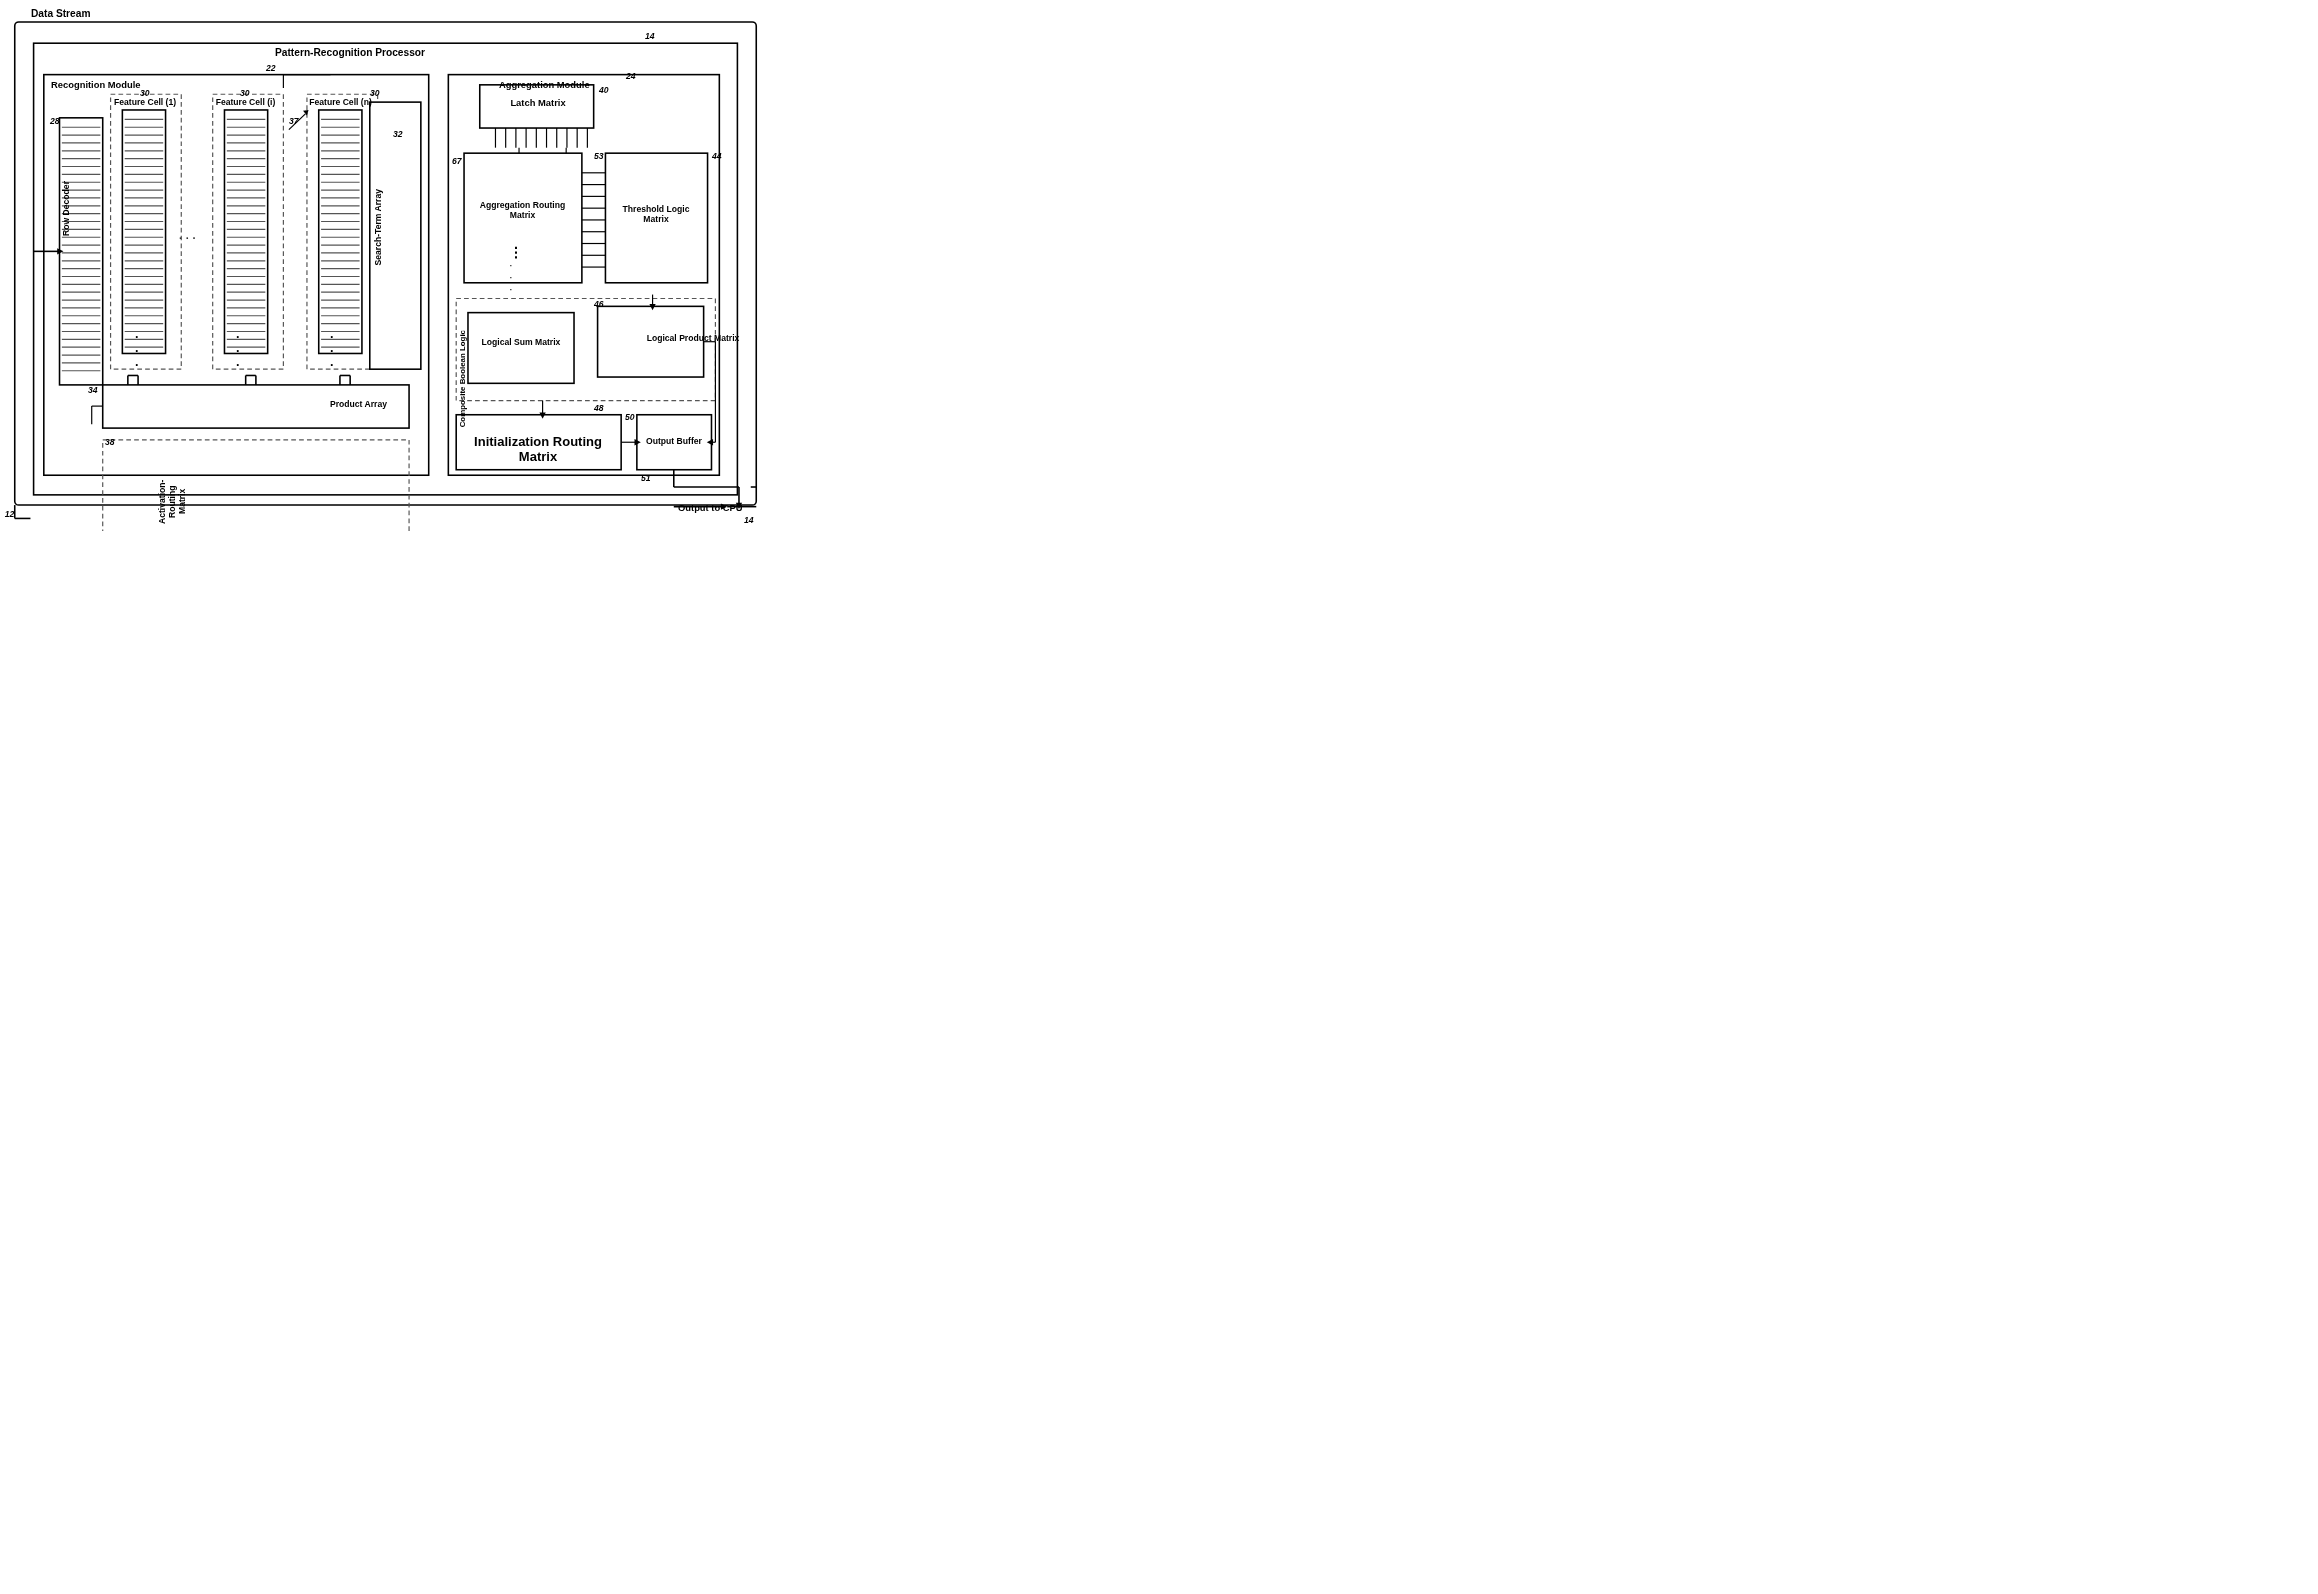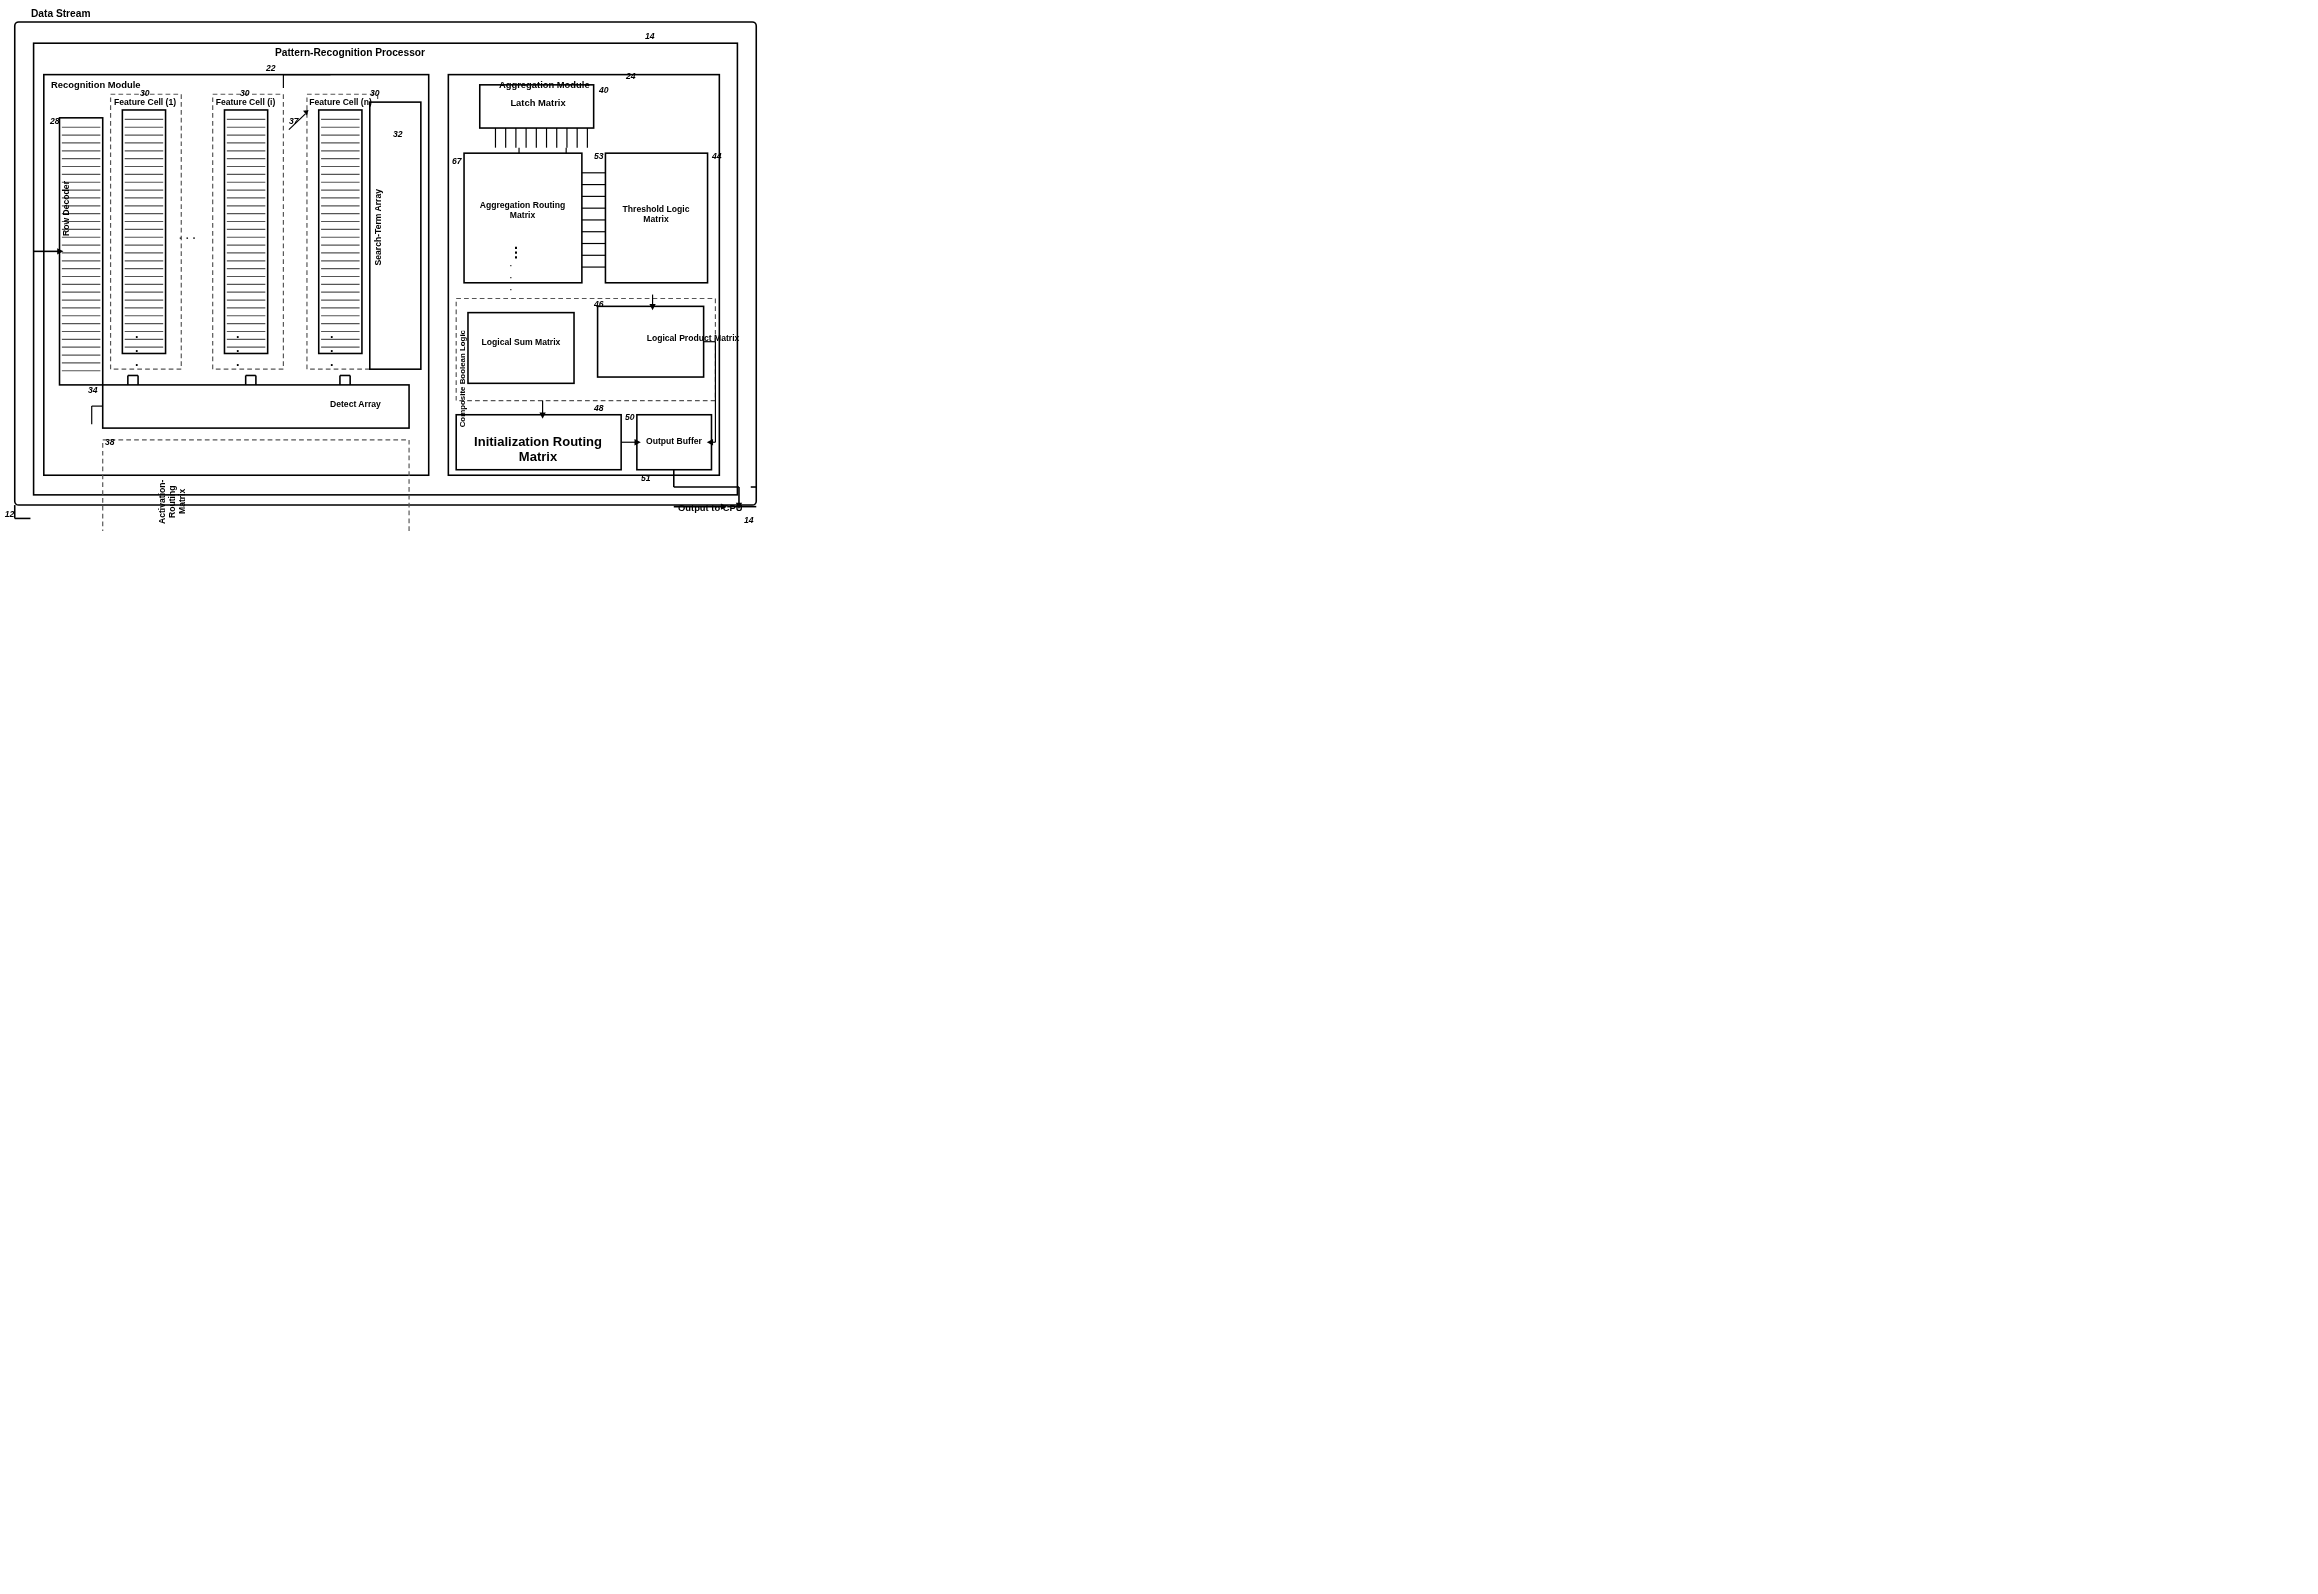--- a/index.html
+++ b/index.html
@@ -321,21 +321,21 @@
   <div class="dots" style="position:absolute;top:232px;left:179px;">· · ·</div>
 
   <div style="position:absolute;top:330px;left:135px;font-size:12.6px;font-weight:bold;">·<br>·<br>·</div>
   <div style="position:absolute;top:330px;left:236px;font-size:12.6px;font-weight:bold;">·<br>·<br>·</div>
   <div style="position:absolute;top:330px;left:330px;font-size:12.6px;font-weight:bold;">·<br>·<br>·</div>
 
   <div style="position:absolute;top:189px;left:373px;font-size:8.6px;font-weight:bold;writing-mode:vertical-rl;transform:rotate(180deg);">Search-Term Array</div>
 
   <div class="ref-num" style="position:absolute;top:63px;left:266px;">22</div>
 
-  <div style="position:absolute;top:399px;left:330px;font-size:8.6px;font-weight:bold;">Detect Array</div>
+  <div style="position:absolute;top:399px;left:330px;font-size:8.6px;font-weight:bold;">Product Array</div>
 
   <div class="ref-num" style="position:absolute;top:385px;left:88px;">34</div>
 
   <div style="position:absolute;top:472px;left:157px;font-size:8.6px;font-weight:bold;text-align:center;writing-mode:vertical-rl;transform:rotate(180deg);">Activation-Routing Matrix</div>
 
   <div class="ref-num" style="position:absolute;top:437px;left:105px;">38</div>
 
   <div class="ref-num" style="position:absolute;top:531px;left:105px;">36</div>
 
   <div style="position:absolute;top:97px;left:487px;font-size:9.4px;font-weight:bold;text-align:center;width:102px;">Latch Matrix</div>

